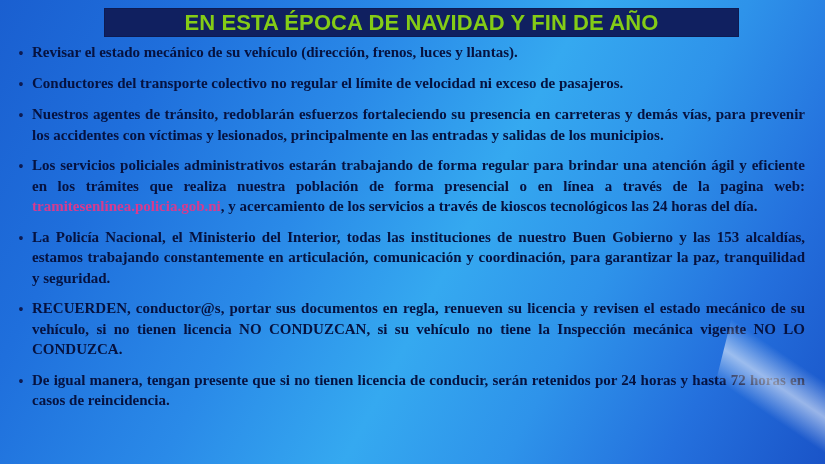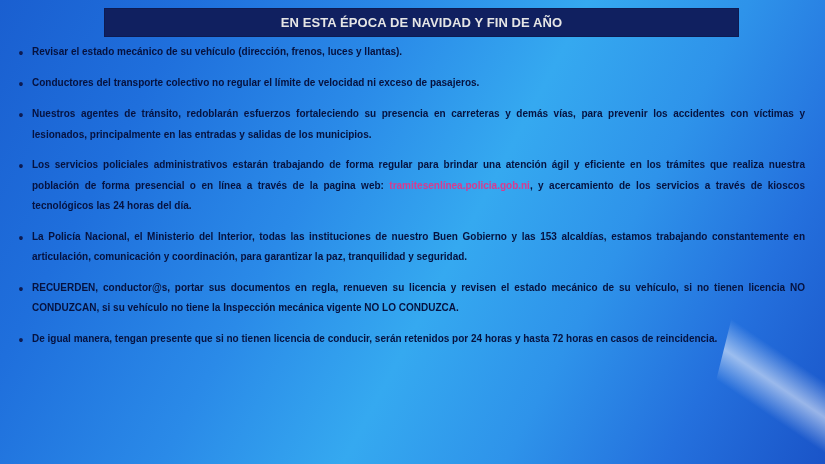--- a/index.html
+++ b/index.html
@@ -38,22 +38,22 @@
     width: 635px;
     height: 29px;
     background: #102060;
     border: 1px solid #0d1b52;
     display: flex;
     align-items: center;
     justify-content: center;
     box-sizing: border-box;
   }
   .title-text {
-    color: #e5e5e5;
-    font-size: 13px;
+    color: #84cc16;
+    font-size: 22px;
     font-weight: bold;
     letter-spacing: 0.1px;
     white-space: nowrap;
   }
   .content {
     position: absolute;
     left: 0;
     top: 42px;
     width: 825px;
     padding: 0 14px 0 10px;
@@ -69,26 +69,27 @@
     min-width: 22px;
     color: #0d1b52;
     font-size: 14px;
     line-height: 20px;
     text-align: center;
     padding-top: 1px;
   }
   .bullet-text {
     flex: 1;
     color: #06123f;
-    font-size: 10px;
+    font-size: 15px;
     font-weight: bold;
     line-height: 20.5px;
     text-align: justify;
     text-justify: inter-word;
     padding-right: 6px;
+    font-family: Liberation Serif, serif;
   }
   .bullet-text .link {
     color: #d73b8f;
     font-weight: bold;
   }
 </style>
 </head>
 <body>
 
 <div class="slide">

